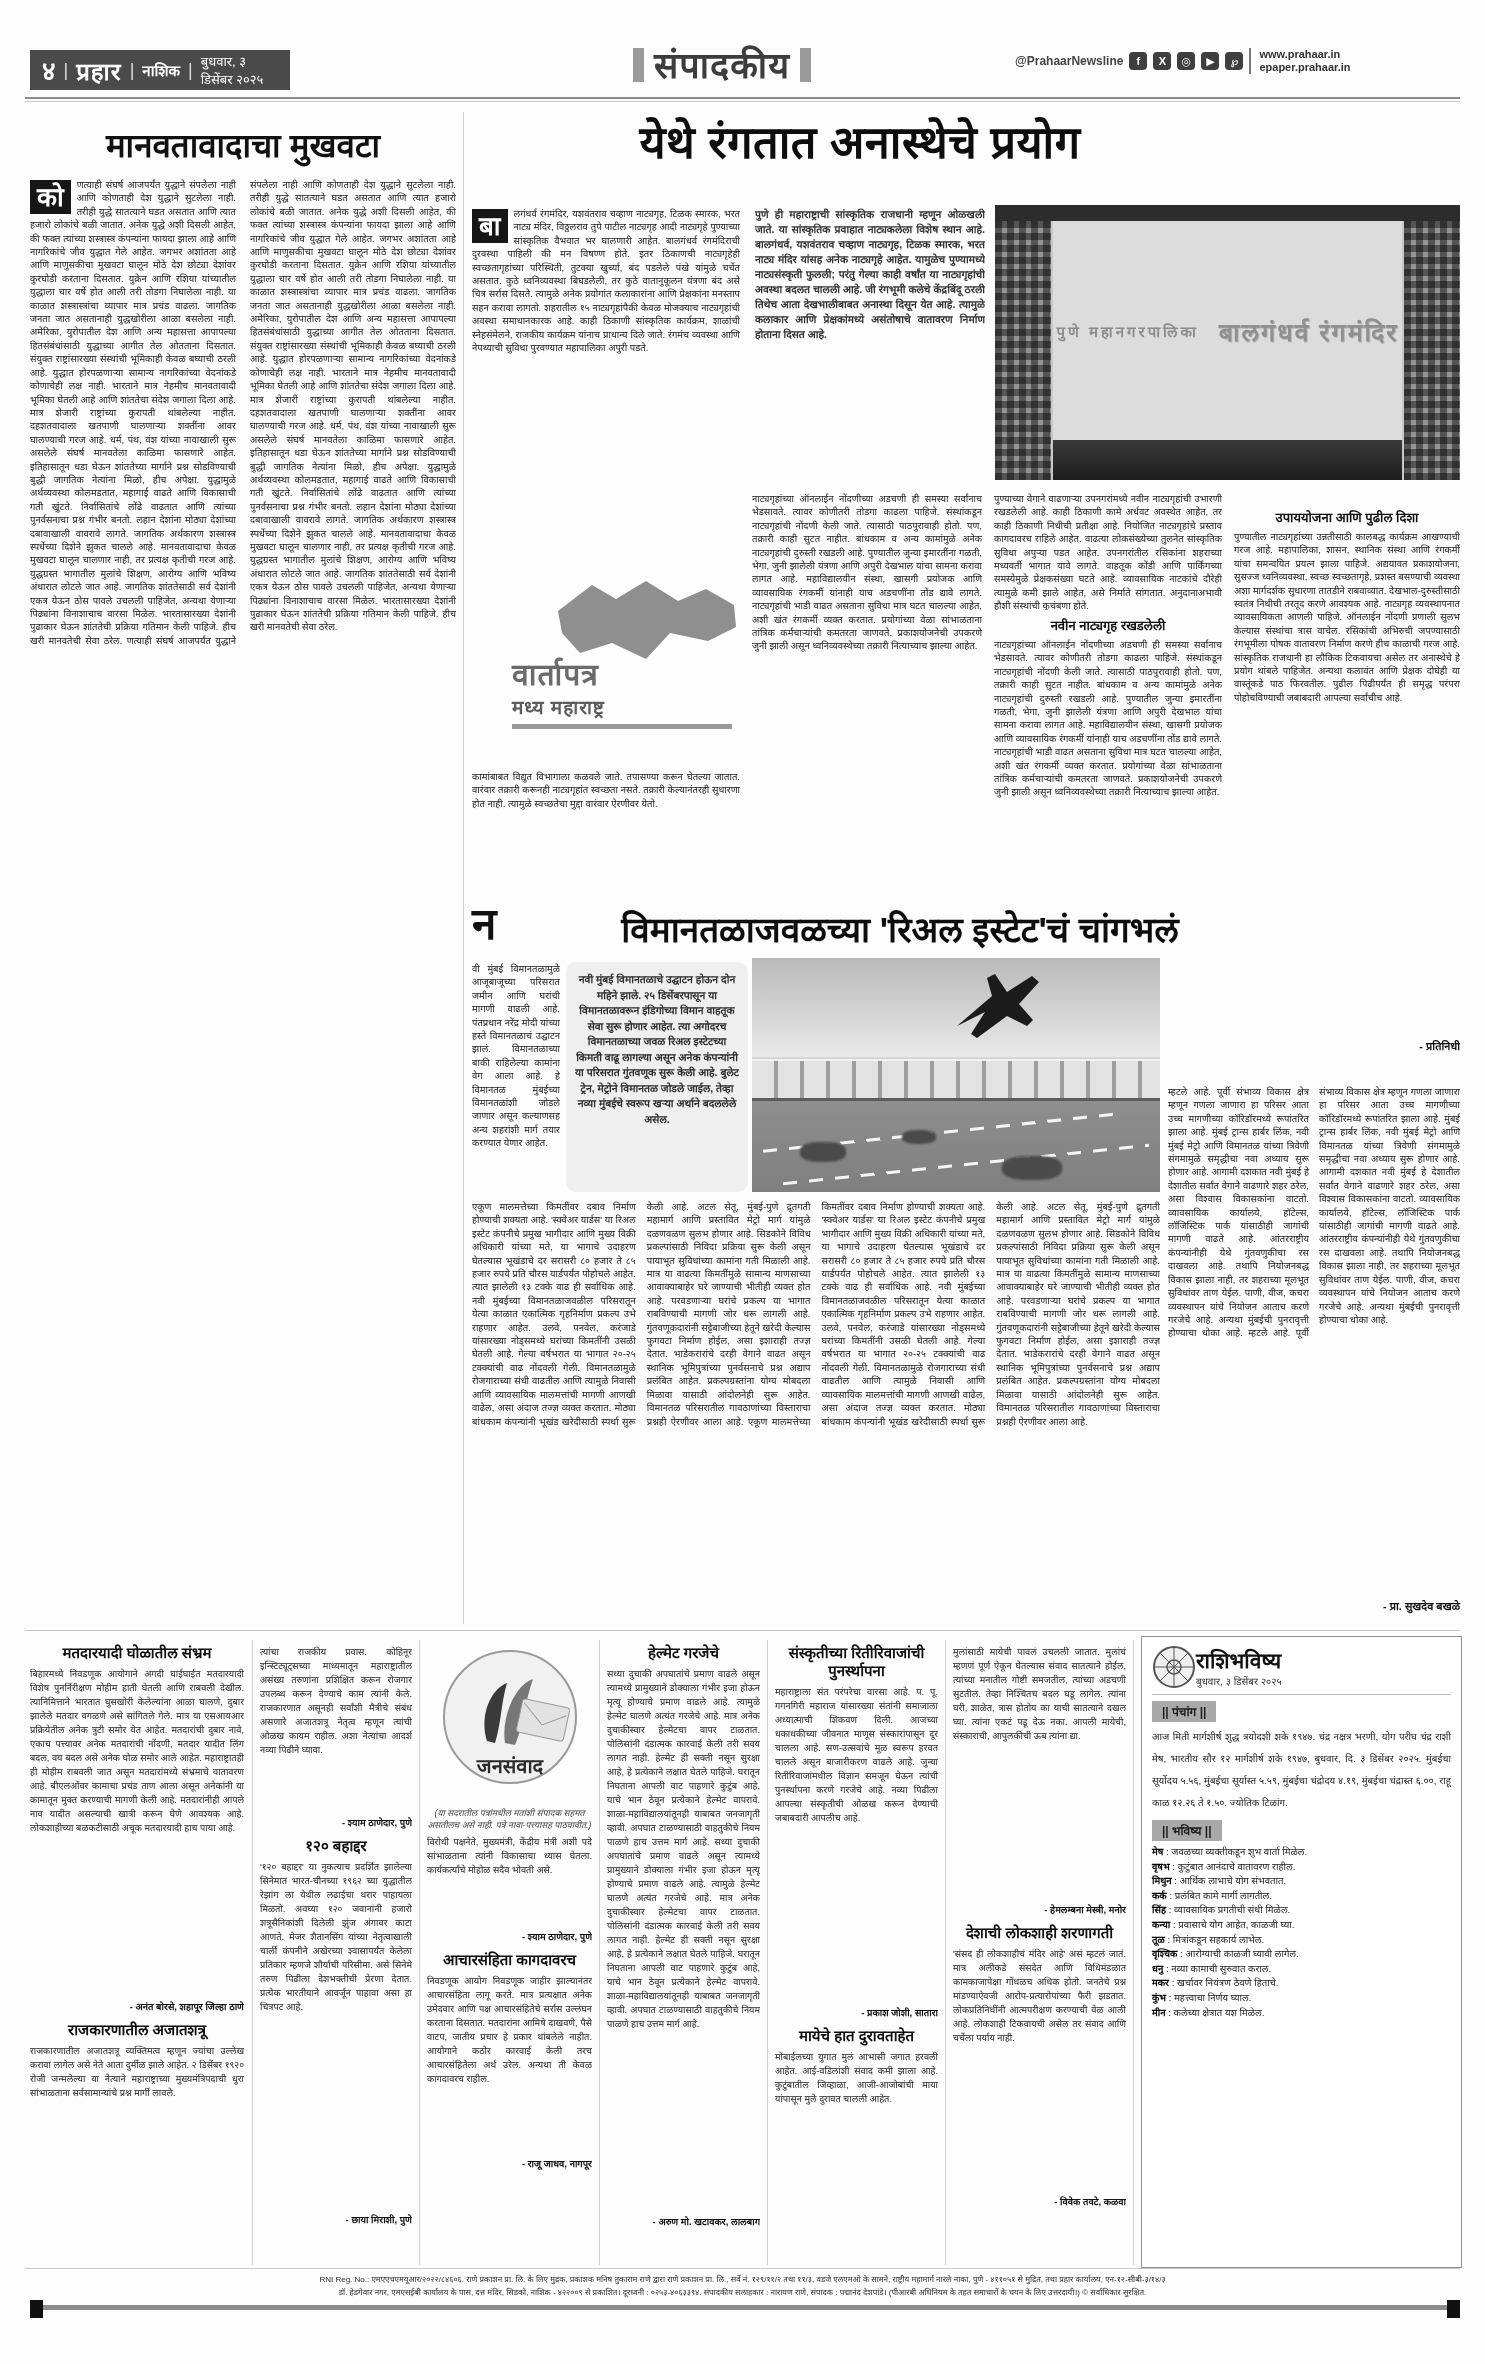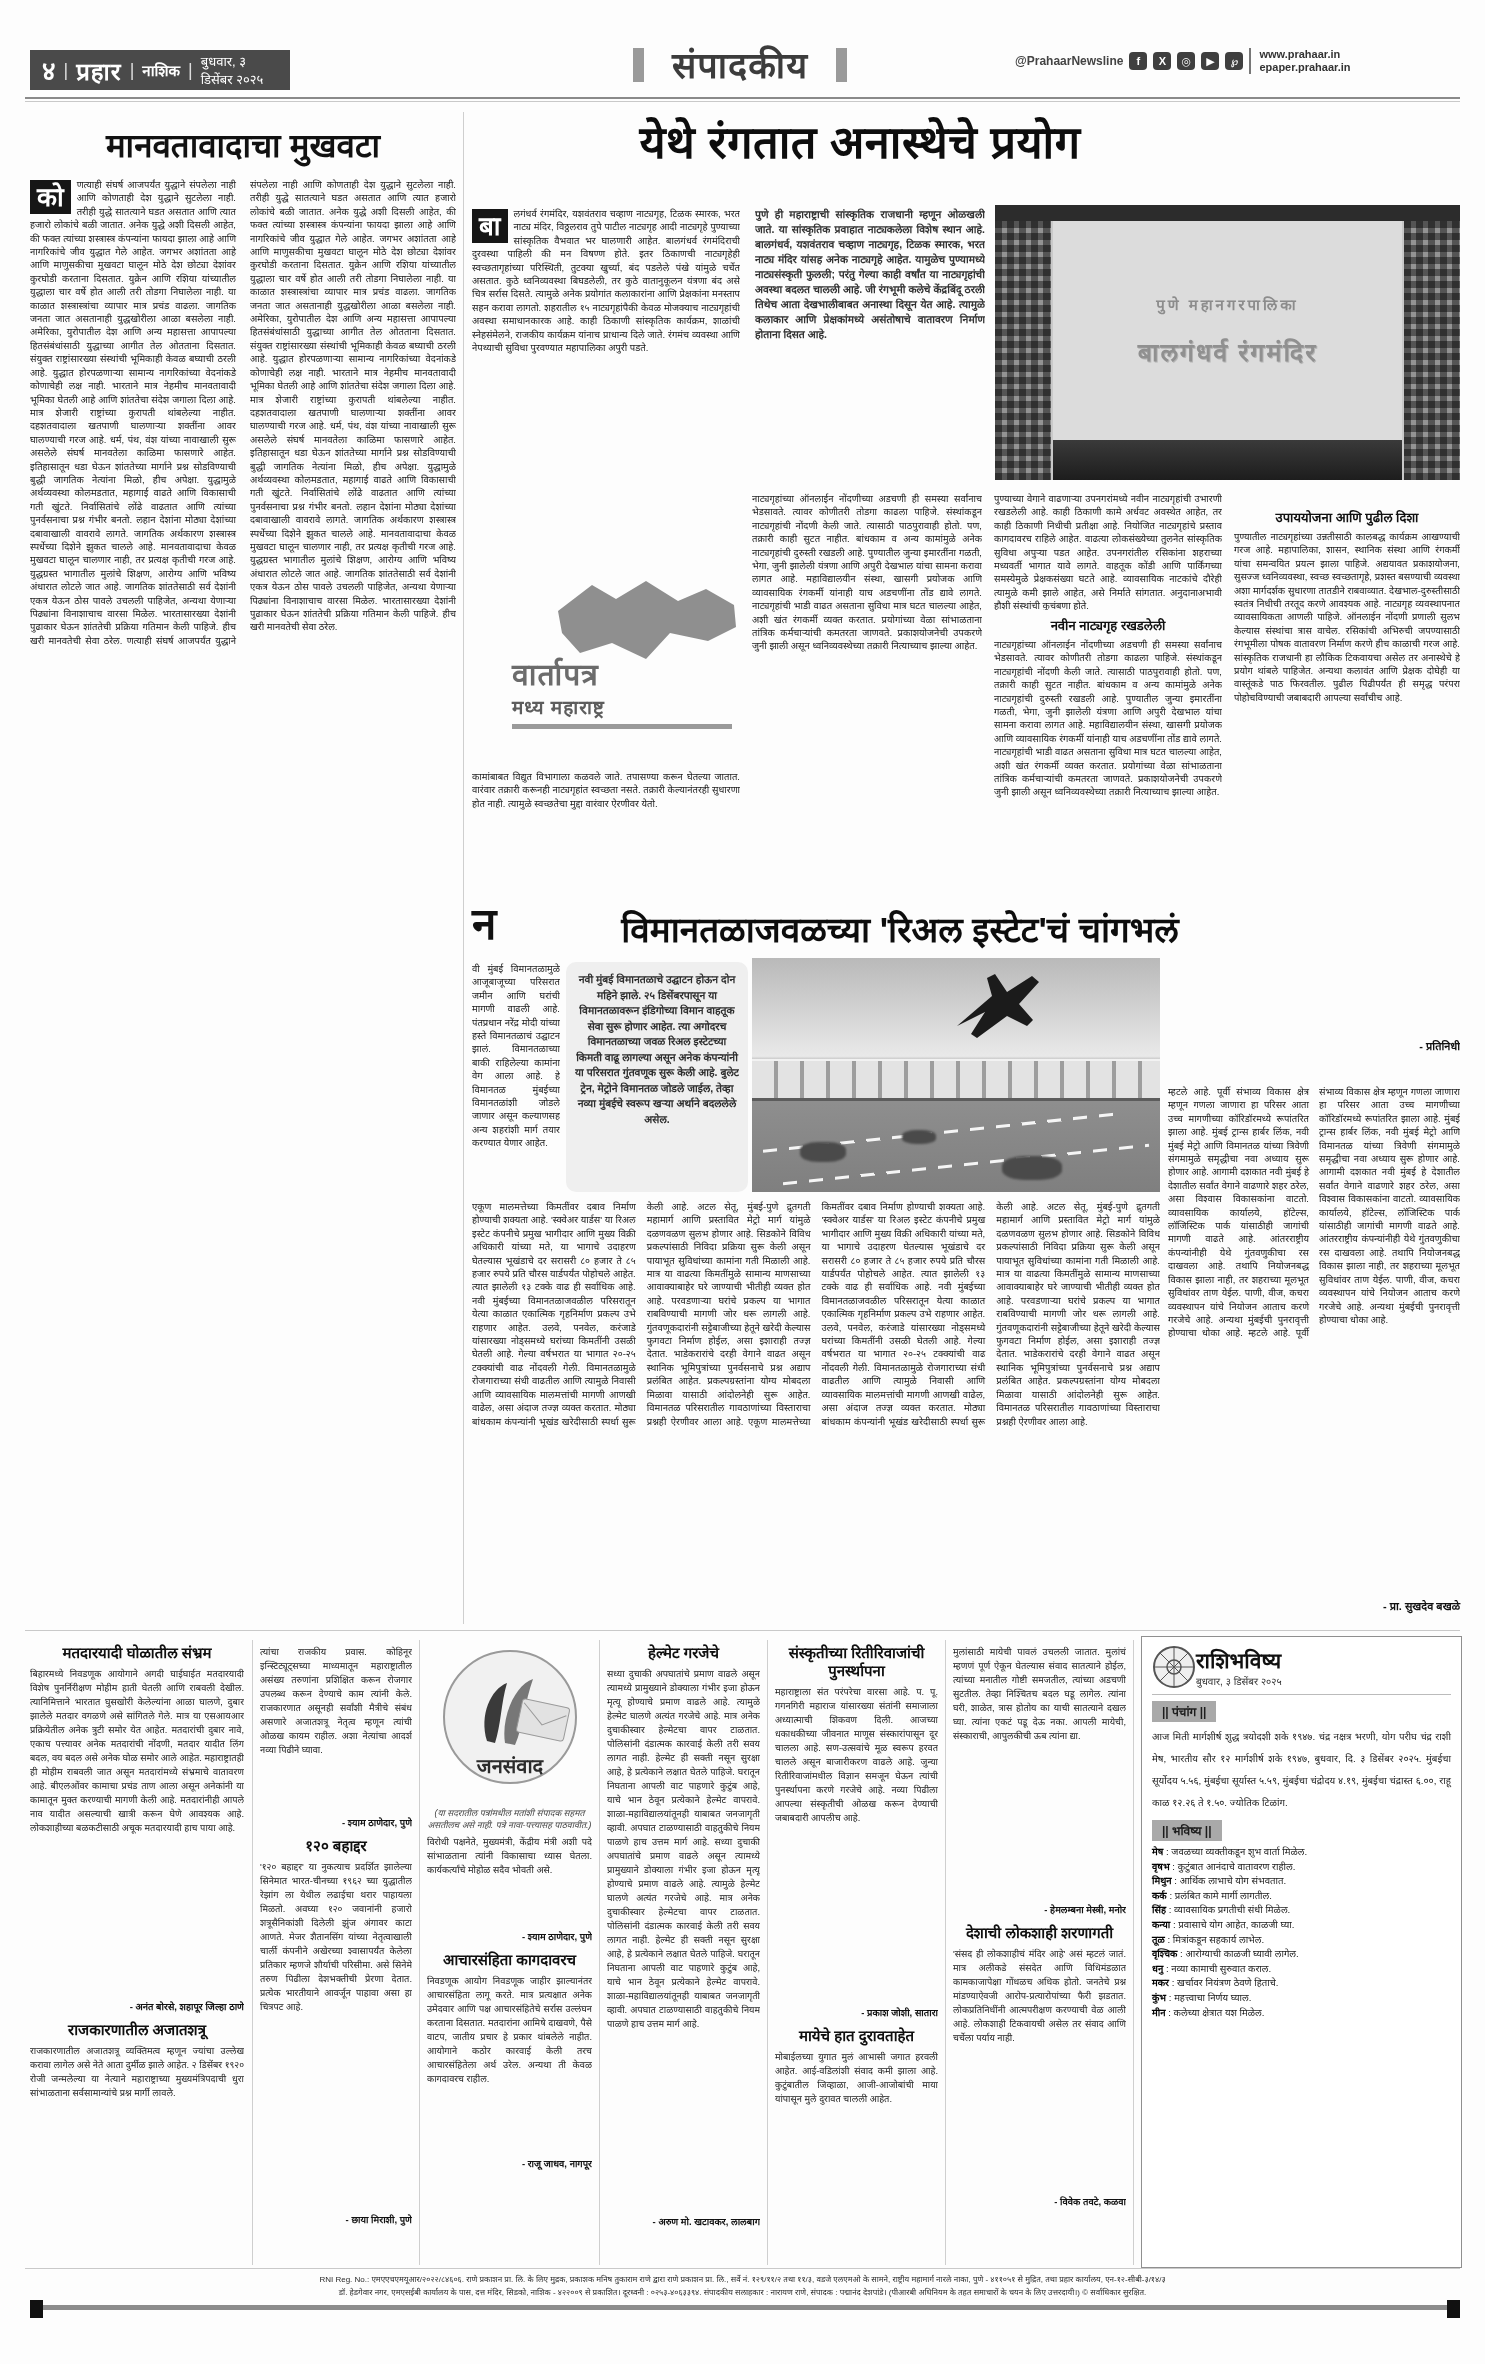--- a/index.html
+++ b/index.html
@@ -5,21 +5,21 @@
   html,body{margin:0;padding:0;background:#e8e8e8;font-family:"Liberation Sans","DejaVu Sans",sans-serif;}
   #page{position:relative;width:1485px;height:2364px;background:#fdfdfd;margin:0 auto;overflow:hidden;color:#1c1c1c;}
   .abs{position:absolute;}
   
   .mastbar{background:#4a4a4a;color:#fff;display:flex;align-items:center;gap:8px;padding:0 12px;height:40px;}
   .mast-num{font-size:26px;font-weight:bold;}
   .mast-name{font-size:24px;font-weight:bold;letter-spacing:1px;}
   .mast-sep{color:#dcdcdc;font-size:18px;font-weight:normal;}
   .mast-city{font-size:15px;font-weight:bold;}
   .mast-date{font-size:13px;}
-  .section-title-wrap{display:flex;align-items:center;gap:28px;}
+  .section-title-wrap{display:flex;align-items:center;gap:10px;}
   .side-bar{width:11px;height:34px;background:#9a9a9a;}
   .section-title{font-size:36px;font-weight:bold;color:#3c3c3c;letter-spacing:1px;}
   .social-row{display:flex;align-items:center;gap:6px;}
   .handle{font-size:12px;color:#444;font-weight:bold;}
   .sicon{width:18px;height:18px;border-radius:4px;background:#3f3f3f;color:#fff;font-size:11px;display:flex;align-items:center;justify-content:center;font-weight:bold;}
   .urls{border-left:2px solid #777;padding-left:8px;font-size:11px;font-weight:bold;color:#333;line-height:13px;}
   .hrule{height:2px;background:#8a8a8a;}
   .hrule2{height:1px;background:#c9c9c9;}
   .vline{width:1px;background:#cfcfcf;}
   
@@ -31,21 +31,21 @@
   .cols4{column-count:4;column-gap:11px;}
   .colsR2{column-count:2;column-gap:10px;}
   .dropcap-box{float:left;background:#161616;color:#fff;font-size:26px;font-weight:bold;padding:4px 7px;margin:2px 6px 2px 0;line-height:1;}
   .dropcap-plain{font-size:44px;font-weight:bold;line-height:1;color:#111;}
   .intro-txt{font-size:10.5px;line-height:15px;text-align:justify;font-weight:bold;color:#333;overflow:hidden;}
   .subhead{font-size:13px;font-weight:bold;text-align:center;margin:6px 0 4px 0;color:#111;}
   .byline{font-size:11px;font-weight:bold;text-align:right;color:#111;}
   
   .photo1{background:#c9c9c9;overflow:hidden;}
   .photo1 .roof{height:16px;background:#2c2c2c;}
-  .photo1 .wall{position:absolute;top:16px;left:58px;right:58px;bottom:40px;background:#dcdcdc;display:flex;flex-direction:column;align-items:center;justify-content:center;gap:20px;}
+  .photo1 .wall{position:absolute;top:16px;left:58px;right:58px;bottom:40px;background:#dcdcdc;display:flex;align-items:center;justify-content:center;gap:20px;}
   .photo1 .pillar{position:absolute;top:16px;bottom:0;width:56px;background:repeating-linear-gradient(0deg,#6f6f6f 0 7px,#c2c2c2 7px 12px),repeating-linear-gradient(90deg,#6f6f6f 0 7px,#c2c2c2 7px 12px);background-blend-mode:multiply;}
   .photo1 .base{position:absolute;left:58px;right:58px;bottom:0;height:40px;background:linear-gradient(#3a3a3a,#1d1d1d);}
   .sign1{font-size:15px;color:#8c8c8c;font-weight:bold;letter-spacing:3px;}
   .sign2{font-size:25px;color:#909090;font-weight:bold;letter-spacing:2px;text-shadow:1px 1px 0 #b5b5b5;}
   .photo2{overflow:hidden;background:linear-gradient(#b9b9b9 0%,#e9e9e9 42%,#cfcfcf 43%,#a8a8a8 58%,#8f8f8f 59%,#7f7f7f 100%);}
   .terminal{position:absolute;left:0;right:0;top:43%;height:16%;background:repeating-linear-gradient(90deg,#e3e3e3 0 22px,#9e9e9e 22px 26px);border-top:2px solid #f2f2f2;border-bottom:3px solid #5c5c5c;}
   .roadline{position:absolute;height:3px;background:repeating-linear-gradient(90deg,#f5f5f5 0 14px,transparent 14px 26px);transform:rotate(-6deg);}
   .carblob{position:absolute;background:#4a4a4a;border-radius:40%;filter:blur(1px);}
   
   .vp-box{overflow:hidden;}

